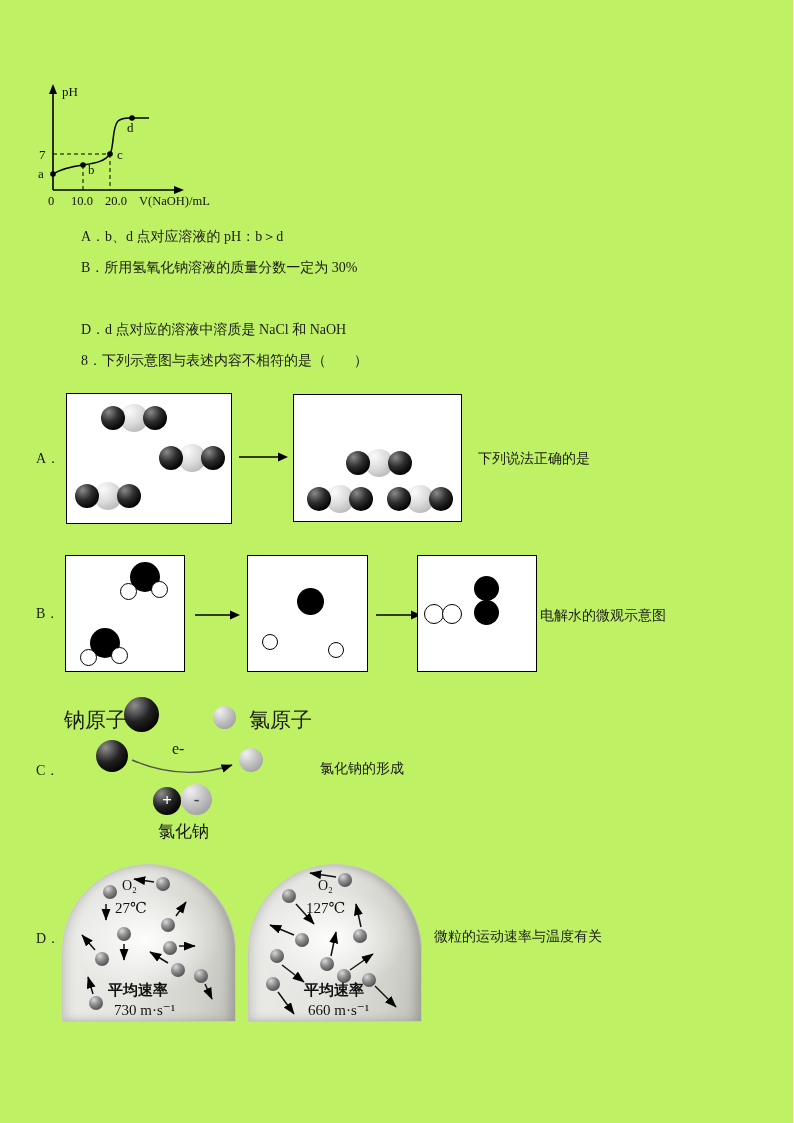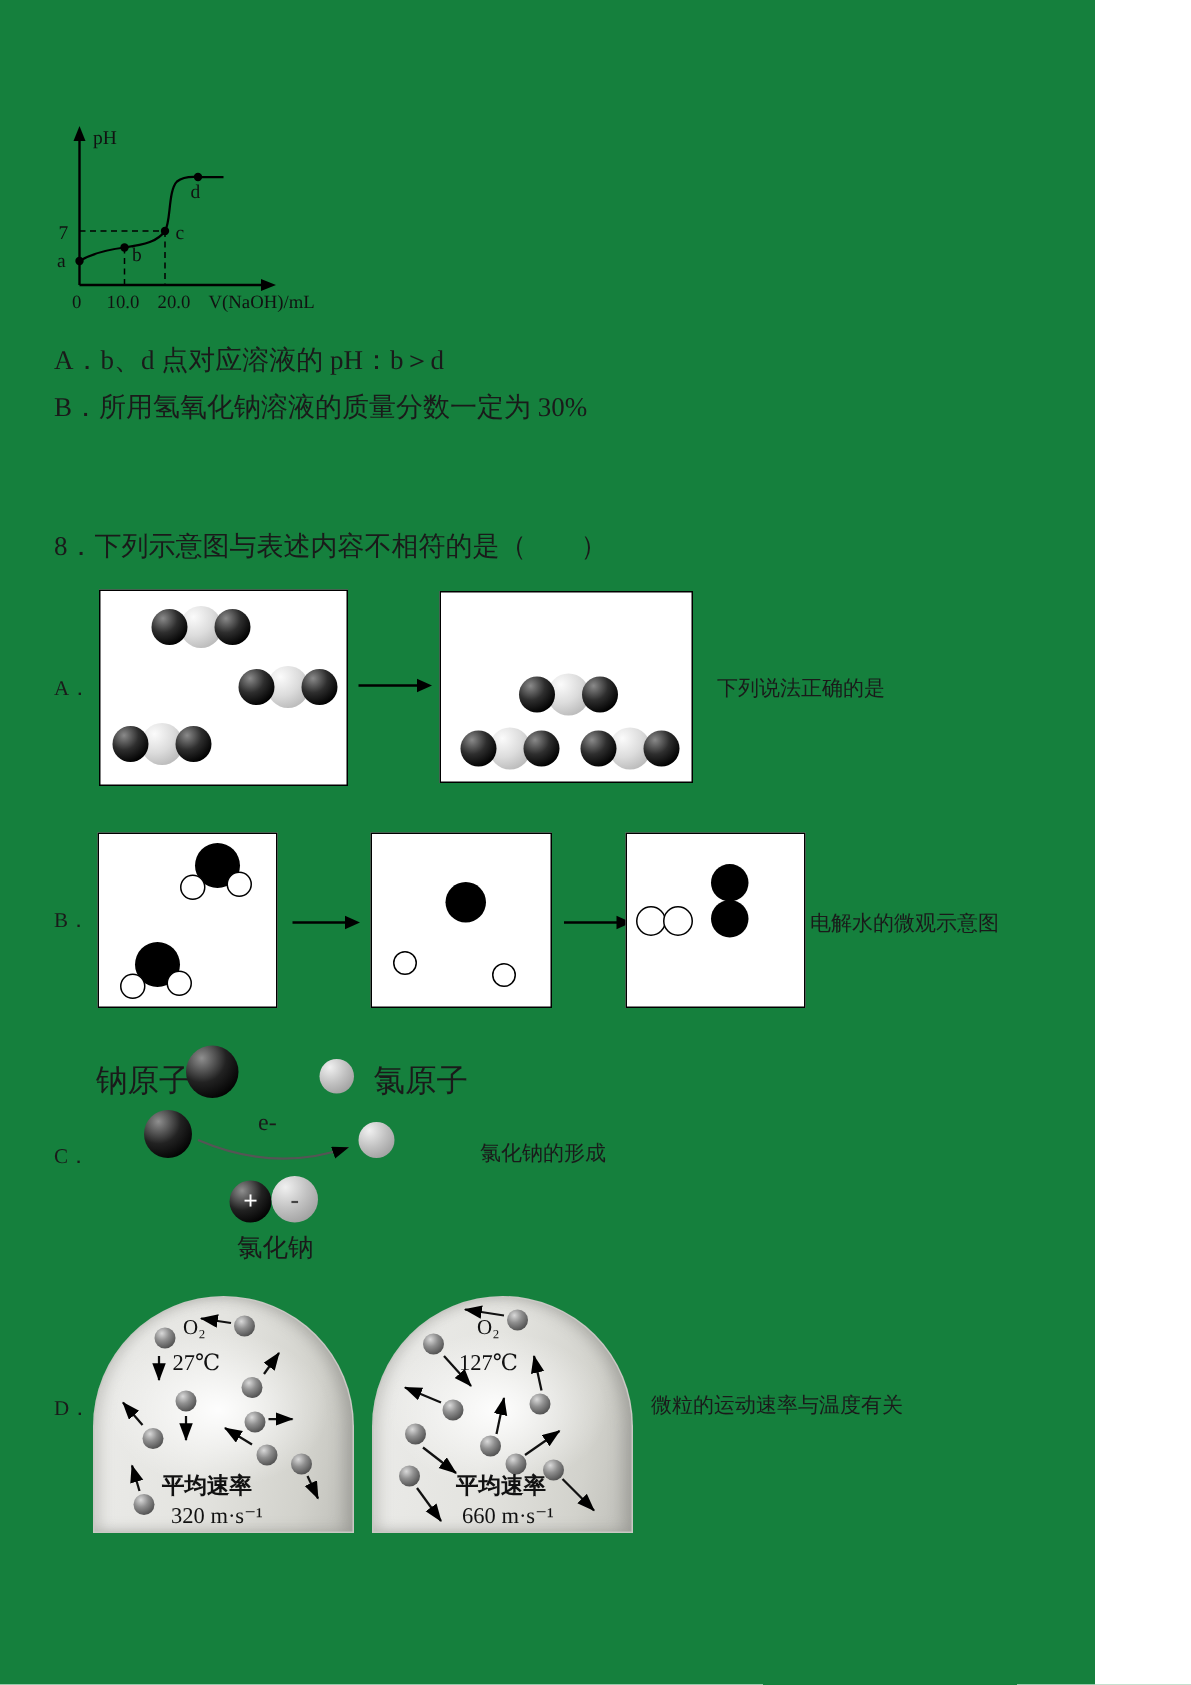--- a/index.html
+++ b/index.html
@@ -1,21 +1,21 @@
 <!DOCTYPE html>
 <html><head>
 <meta charset="utf-8">
 <style>
   html,body { margin:0; padding:0; background:#fff; }
   .page {
-    position:relative; width:730px; height:1123px; background:#15803d;
+    position:relative; width:793px; height:1123px; background:#bef264;
     font-family:"Liberation Serif","DejaVu Serif",serif; color:#111; overflow:hidden;text-align:right;
   }
   .abs { position:absolute; }
-  .textline { position:absolute; font-size:18px; white-space:nowrap; color:#1a1a1a; }
+  .textline { position:absolute; font-size:14px; white-space:nowrap; color:#1a1a1a;margin-left:45px; }
   .opt-letter { position:absolute; font-size:14px; color:#1a1a1a; }
   .caption { position:absolute; font-size:14px; white-space:nowrap; color:#1a1a1a; }
 
   .mol-box { position:absolute; border:1.5px solid #000; background:#fff; }
 
   
   .co2 { position:absolute; display:flex; align-items:center; }
   .co2 .dark {
     width:24px; height:24px; border-radius:50%; z-index:2;
     background:radial-gradient(circle at 32% 26%, #8a8a8a 0%, #2e2e2e 40%, #000 78%);
@@ -105,20 +105,21 @@
     <text x="82" y="76" font-size="13">c</text>
     <text x="92" y="49" font-size="13">d</text>
     <text x="13" y="122" font-size="12.5">0</text>
     <text x="36" y="122" font-size="12.5">10.0</text>
     <text x="70" y="122" font-size="12.5">20.0</text>
     <text x="104" y="122" font-size="12.5">V(NaOH)/mL</text>
   </svg>
 
   <div class="textline" style="left:36px; top:228px">A．b、d 点对应溶液的 pH：b＞d</div>
   <div class="textline" style="left:36px; top:259px">B．所用氢氧化钠溶液的质量分数一定为 30%</div>
+  <div class="textline" style="left:36px; top:321px">D．d 点对应的溶液中溶质是 NaCl 和 NaOH</div>
 
   <div class="textline" style="left:36px; top:352px">8．下列示意图与表述内容不相符的是（　　）</div>
 
   <div class="opt-letter" style="left:36px; top:450px">A．</div>
   <div class="mol-box" style="left:66px; top:393px; width:164px; height:129px">
     <div class="co2" style="left:34px; top:10px">
         <span class="dark"></span>
         <span class="light"></span>
         <span class="dark"></span>
       </div>
@@ -231,21 +232,21 @@
         <circle cx="108" cy="84" r="7"></circle>
         <circle cx="40" cy="95" r="7"></circle>
         <circle cx="116" cy="106" r="7"></circle>
         <circle cx="139" cy="112" r="7"></circle>
         <circle cx="34" cy="139" r="7"></circle>
       </g>
     </svg>
     <div class="ftxt gas" style="left:60px; top:14px">O₂</div>
     <div class="ftxt temp" style="left:53px; top:35px">27℃</div>
     <div class="ftxt ratelab" style="left:46px; top:117px">平均速率</div>
-    <div class="ftxt rateval" style="left:52px; top:137px">320 m·s⁻¹</div>
+    <div class="ftxt rateval" style="left:52px; top:137px">730 m·s⁻¹</div>
   </div>
 
   <div class="flask" style="left:248px; top:864px">
     <svg class="fsvg" width="174" height="158">
       <g stroke="#111" stroke-width="1.5" marker-end="url(#ah)">
         <line x1="88" y1="13" x2="62" y2="9"></line>
         <line x1="48" y1="40" x2="66" y2="60"></line>
         <line x1="113" y1="63" x2="108" y2="40"></line>
         <line x1="46" y1="71" x2="22" y2="61"></line>
         <line x1="34" y1="101" x2="56" y2="118"></line>

